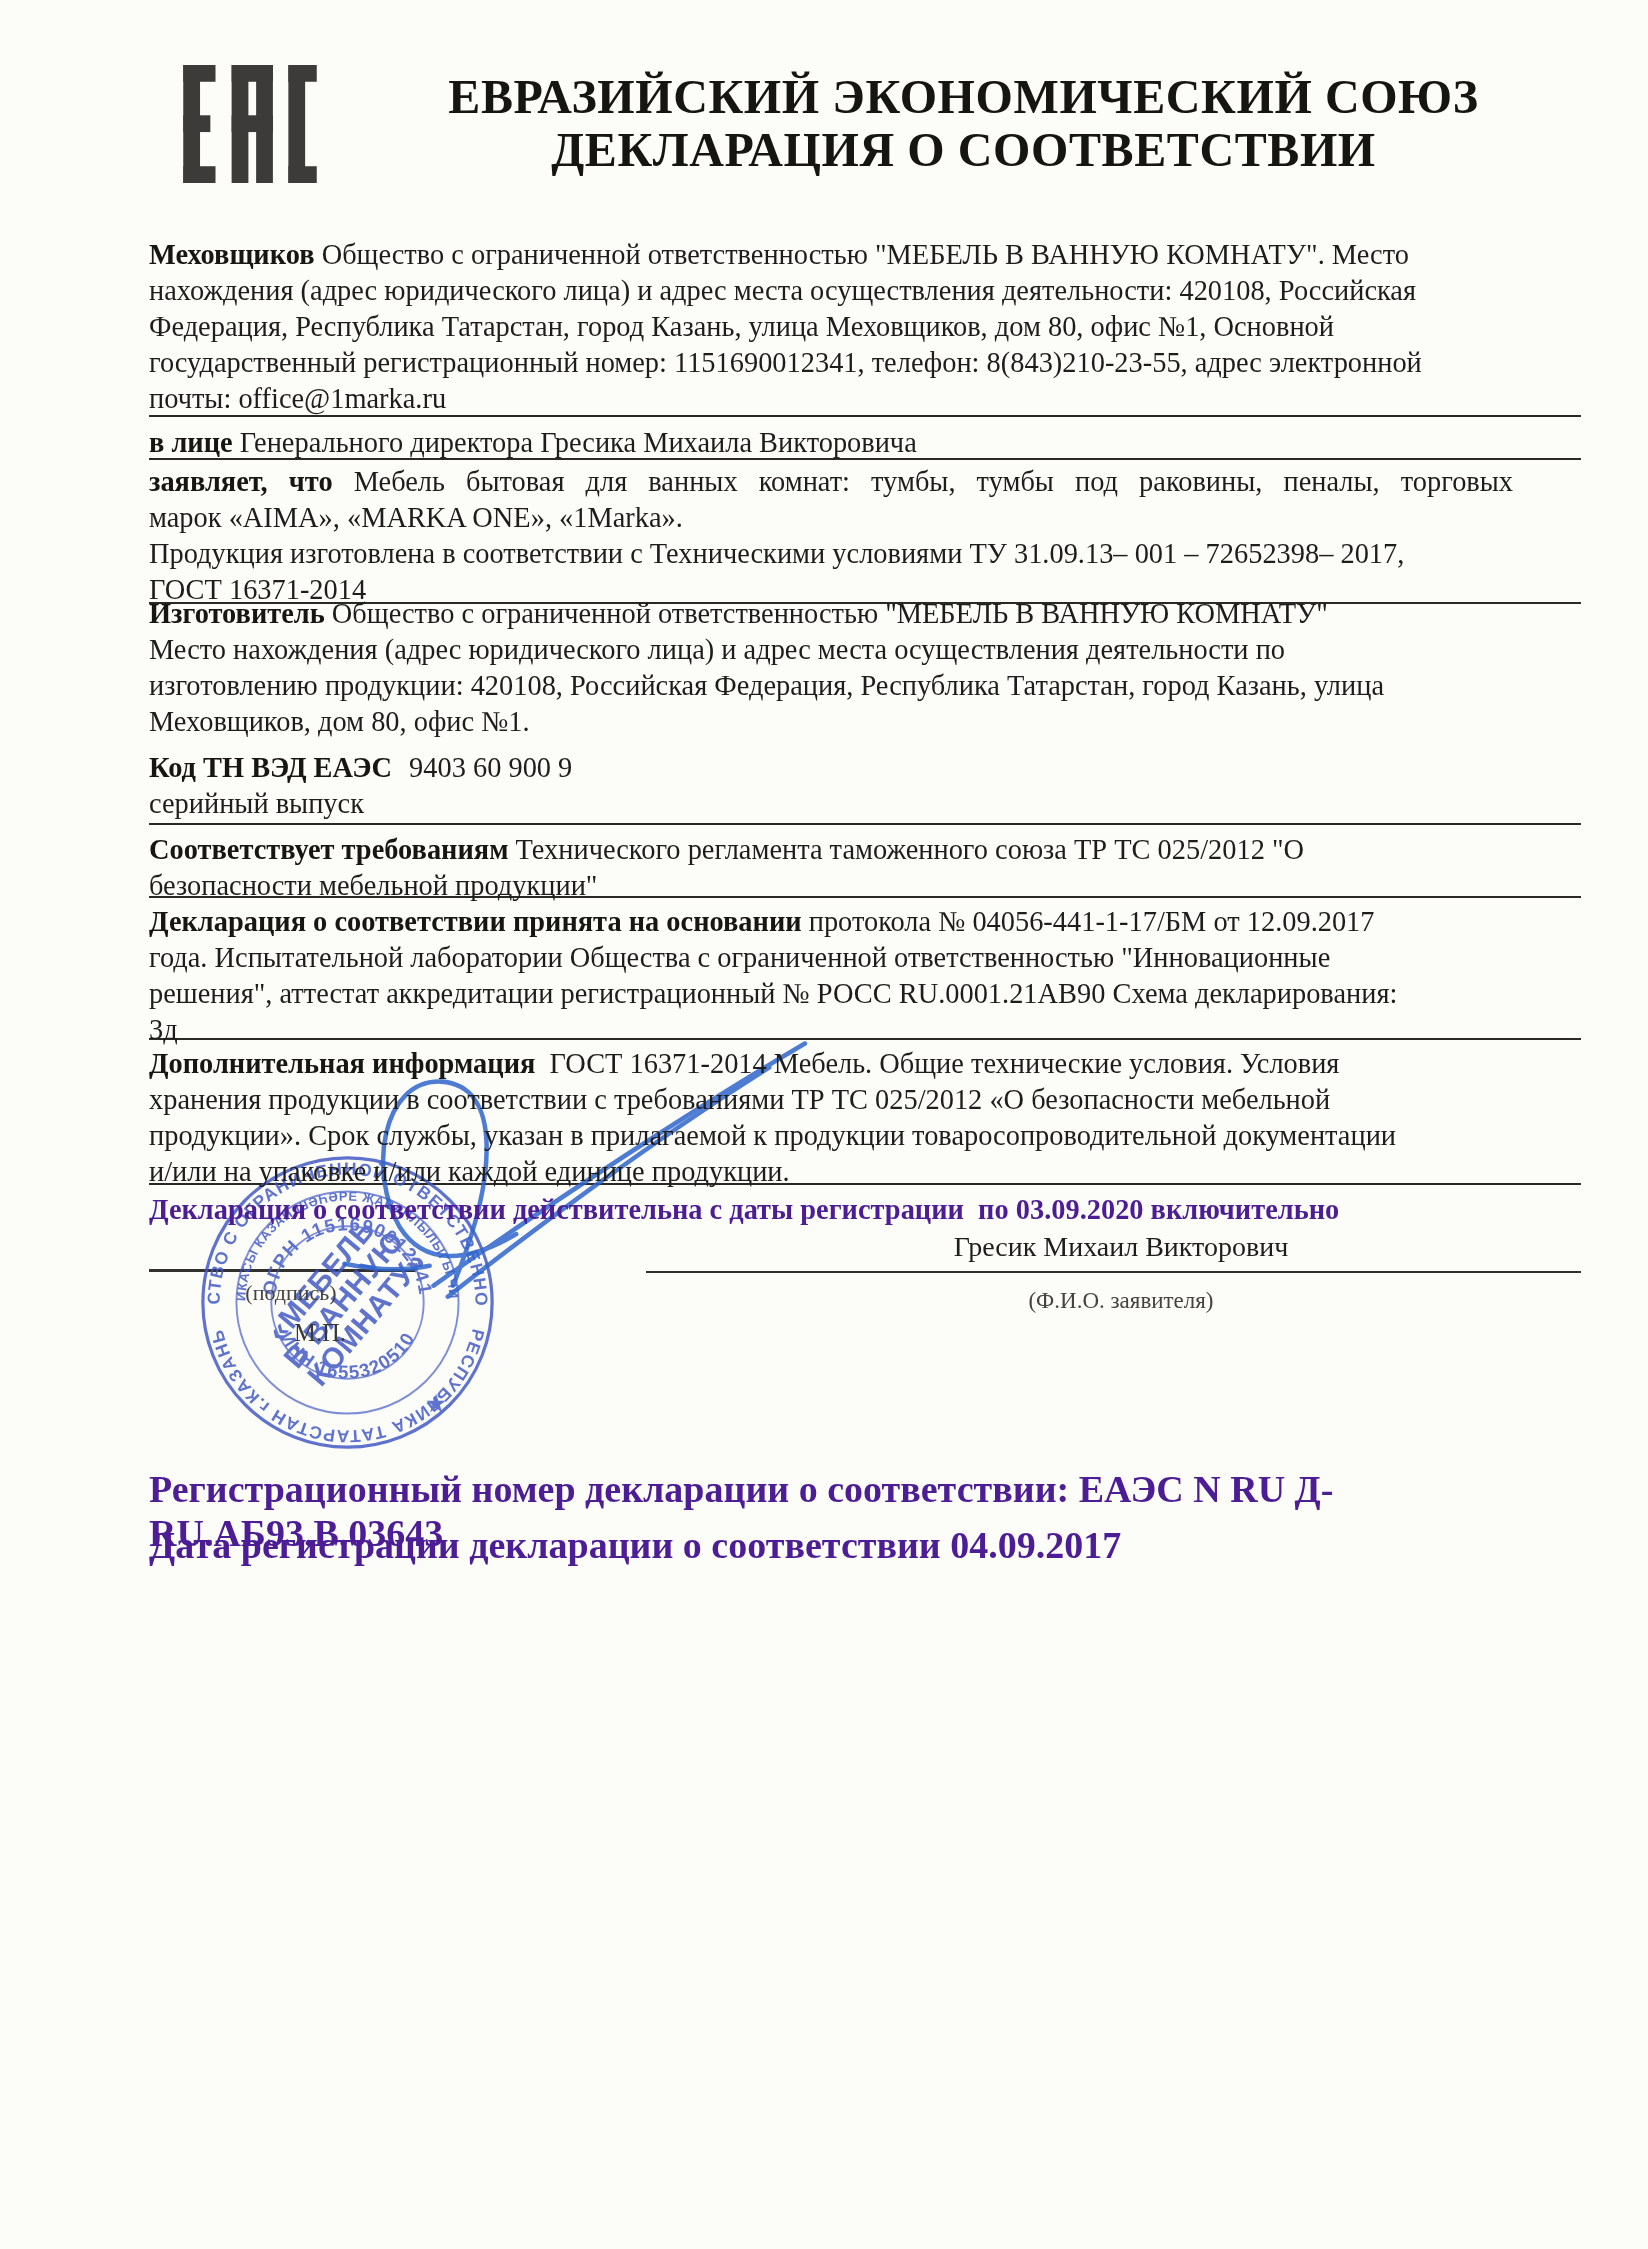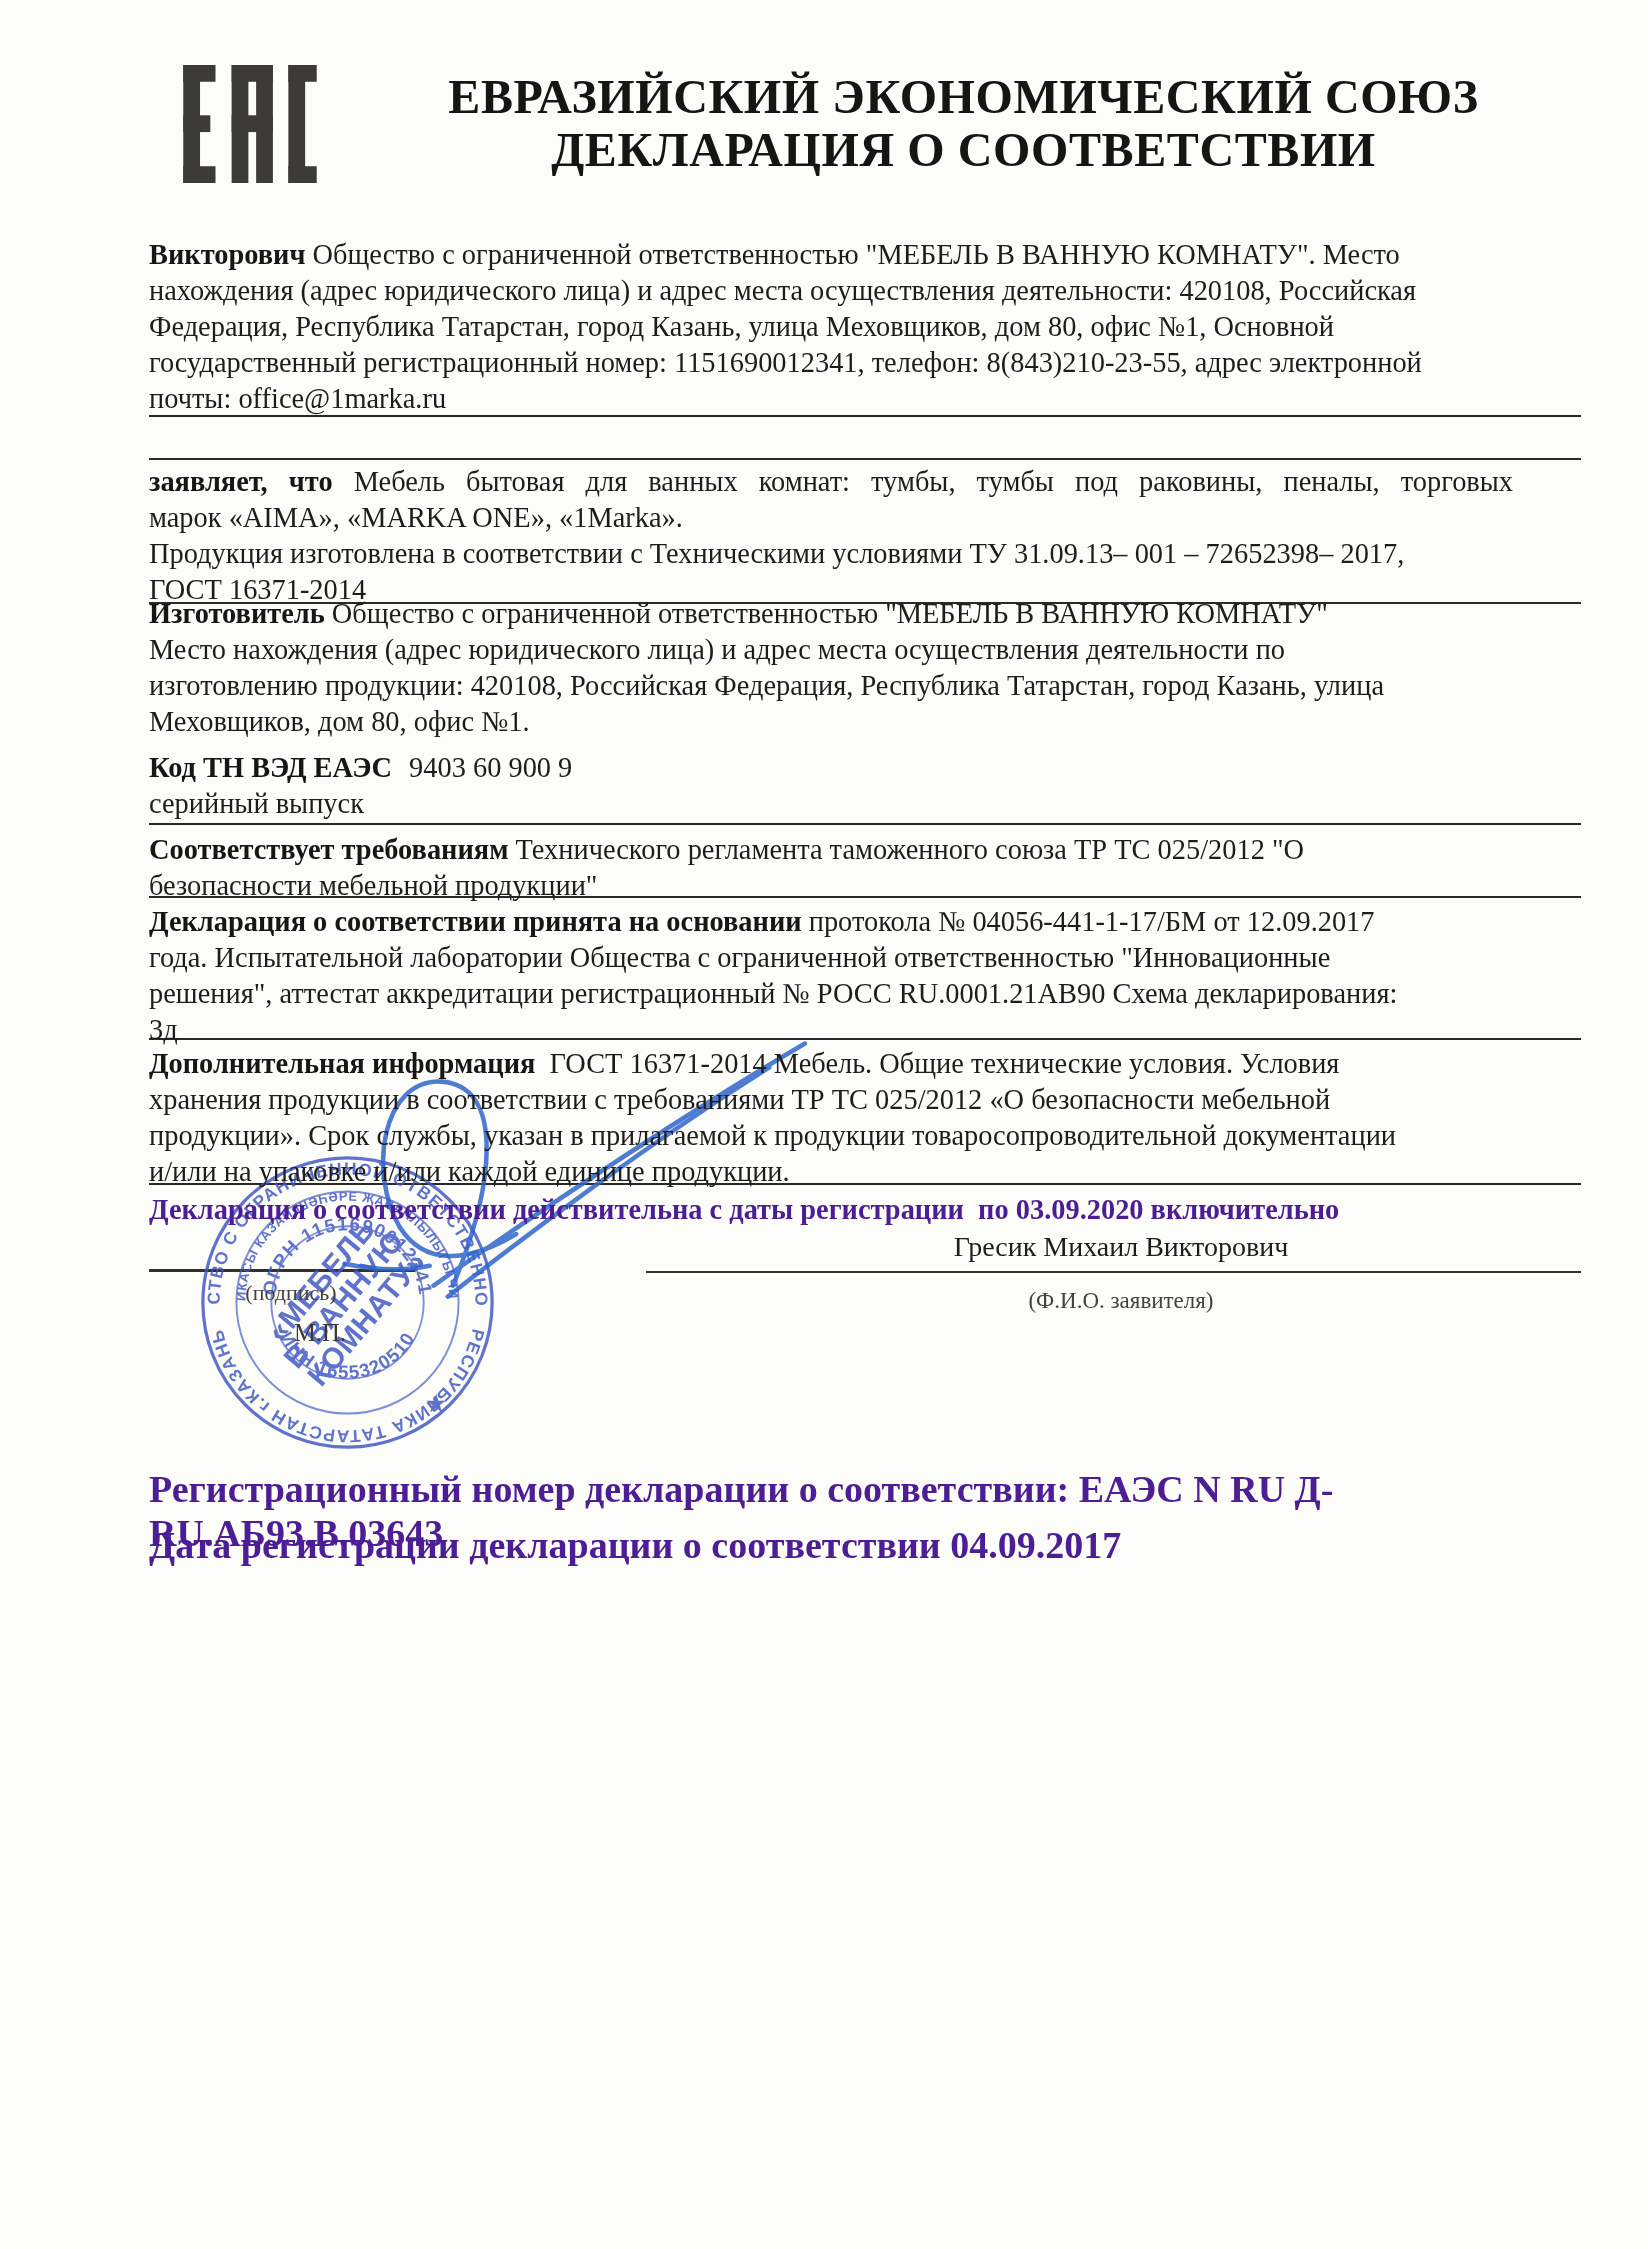--- a/index.html
+++ b/index.html
@@ -88,25 +88,28 @@
       </g>
     </svg>
   </div>
 
   <div class="titles">
     <div>ЕВРАЗИЙСКИЙ ЭКОНОМИЧЕСКИЙ СОЮЗ</div>
     <div>ДЕКЛАРАЦИЯ О СООТВЕТСТВИИ</div>
   </div>
 
   <div class="para" style="top:237px">
-    <div class="line"><b>Викторович</b> <span>Общество с ограниченной ответственностью "МЕБЕЛЬ В ВАННУЮ КОМНАТУ". Место</span></div>
+    <div class="line"><b>Меховщиков</b> <span>Общество с ограниченной ответственностью "МЕБЕЛЬ В ВАННУЮ КОМНАТУ". Место</span></div>
     <div class="lines">нахождения (адрес юридического лица) и адрес места осуществления деятельности: 420108, Российская<br>Федерация, Республика Татарстан, город Казань, улица Меховщиков, дом 80, офис №1, Основной<br>государственный регистрационный номер: 1151690012341, телефон: 8(843)210-23-55, адрес электронной<br>почты: office@1marka.ru</div>
   </div>
   <div class="rule" style="top:415px"></div>
 
+  <div class="para" style="top:425px">
+    <div class="line"><b>в лице</b> <span>Генерального директора Гресика Михаила Викторовича</span></div>
+  </div>
   <div class="rule" style="top:458px"></div>
 
   <div class="para" style="top:464px">
     <div class="just"><b>заявляет, что</b> <span>Мебель бытовая для ванных комнат: тумбы, тумбы под раковины, пеналы, торговых</span></div>
     <div class="lines">марок «AIMA», «MARKA ONE», «1Marka».</div>
     <div class="lines">Продукция изготовлена в соответствии с Техническими условиями ТУ 31.09.13– 001 – 72652398– 2017,<br>ГОСТ 16371-2014</div>
   </div>
   <div class="rule" style="top:602px"></div>
 
   <div class="para" style="top:596px">

